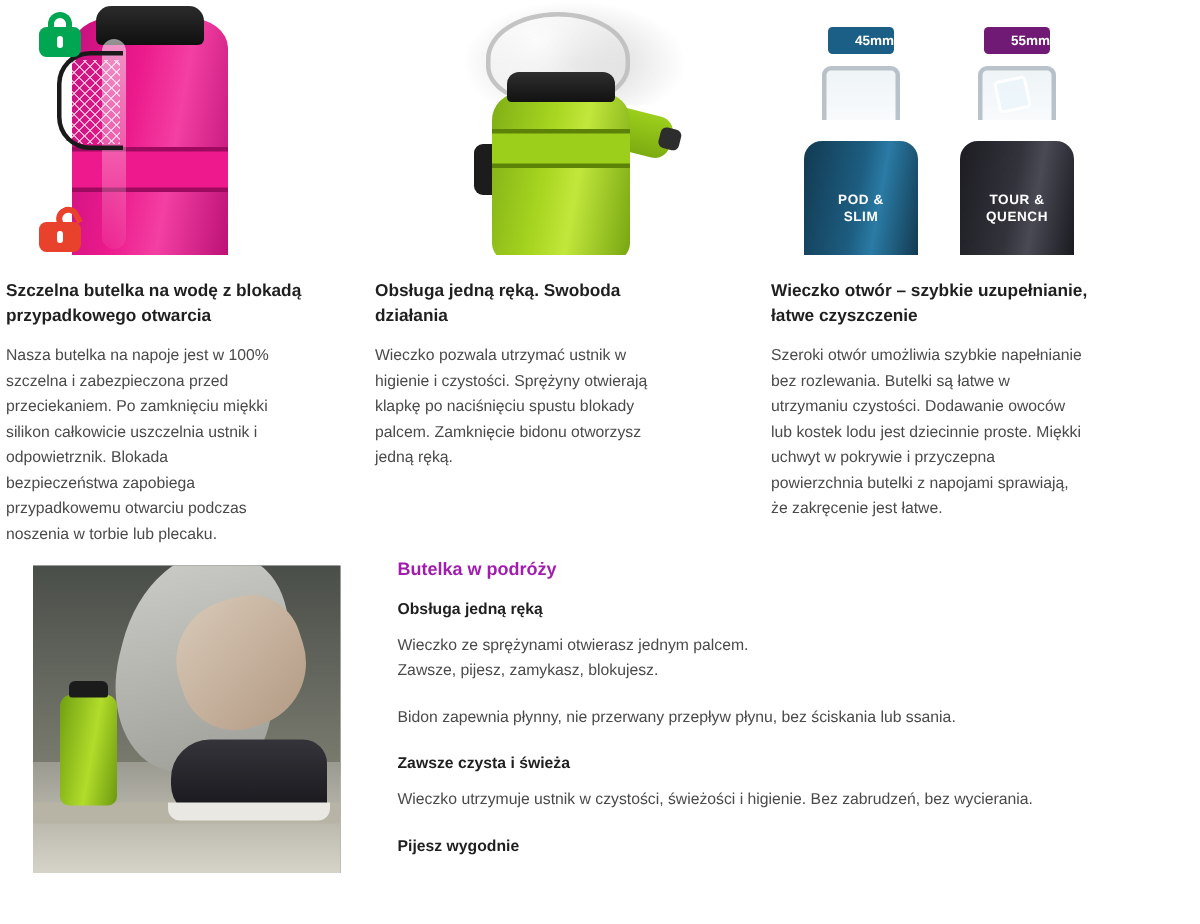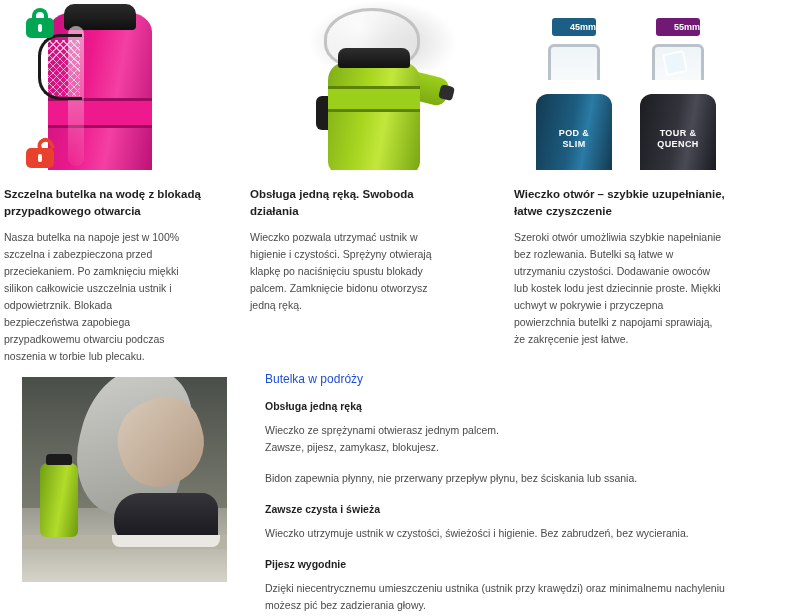--- a/index.html
+++ b/index.html
@@ -397,22 +397,22 @@
   }
 
   .bottom-text {
     position: absolute;
     left: 265px;
     top: 0;
     width: 500px;
   }
   .bt-h2 {
     font-size: 12px;
-    font-weight: normal;
-    color: #1d4ed8;
+    font-weight: bold;
+    color: #a21caf;
     margin: 6px 0 14px 0;
   }
   .bt-h3 {
     font-size: 10.5px;
     font-weight: bold;
     color: #1f1f1f;
     margin: 0 0 10px 0;
   }
   .bt-p {
     font-size: 10.5px;
@@ -514,18 +514,17 @@
 
       <h3 class="bt-h3">Obsługa jedną ręką</h3>
       <p class="bt-p" style="white-space:pre-line">Wieczko ze sprężynami otwierasz jednym palcem.
 Zawsze, pijesz, zamykasz, blokujesz.</p>
       <p class="bt-p tight">Bidon zapewnia płynny, nie przerwany przepływ płynu, bez ściskania lub ssania.</p>
 
       <h3 class="bt-h3 spaced">Zawsze czysta i świeża</h3>
       <p class="bt-p tight">Wieczko utrzymuje ustnik w czystości, świeżości i higienie. Bez zabrudzeń, bez wycierania.</p>
 
       <h3 class="bt-h3 spaced">Pijesz wygodnie</h3>
-      <p class="bt-p">Dzięki niecentrycznemu umieszczeniu ustnika (ustnik przy krawędzi) oraz minimalnemu nachyleniu możesz pić bez zadzierania głowy.</p>
 
     </div>
   </div>
 
 </div>
 
 </body></html>

